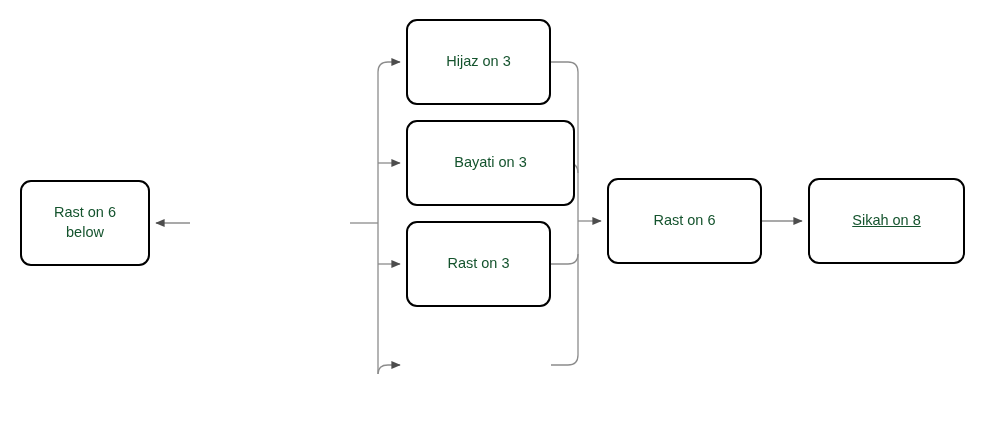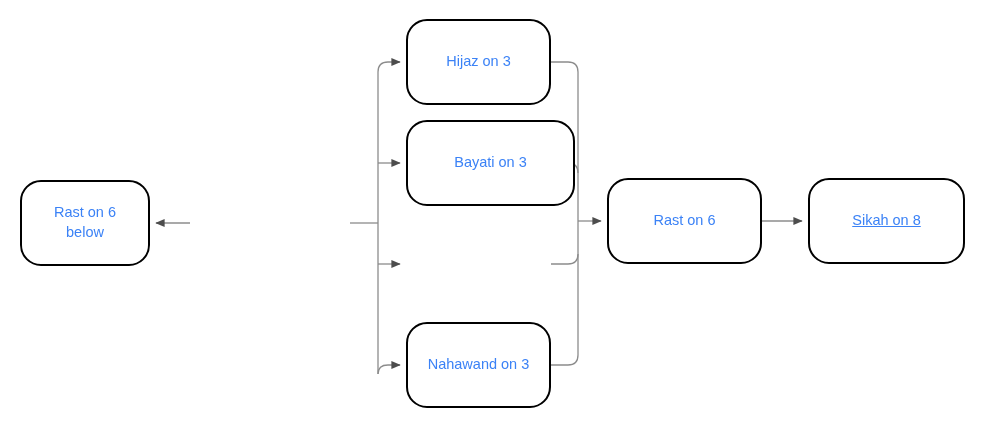--- a/index.html
+++ b/index.html
@@ -23,26 +23,26 @@
     top: 0;
     width: 992px;
     height: 432px;
     pointer-events: none;
   }
   .node {
     position: absolute;
     box-sizing: border-box;
     background: #ffffff;
     border: 2.4px solid #000000;
-    border-radius: 21px;
+    border-radius: 11px;
     display: flex;
     align-items: center;
     justify-content: center;
     text-align: center;
-    color: #3b82f6;
+    color: #14532d;
     font-size: 14.5px;
     line-height: 1.35;
     font-family: "Liberation Sans", sans-serif;
     z-index: 2;
   }
   .node-label {
     display: block;
     white-space: pre-line;
     padding: 0 6px;
   }
@@ -101,24 +101,24 @@
 
 
   <div class="node" style="left:406px; top:19px; width:145px; height:86px;">
     <span class="node-label">Hijaz on 3</span>
   </div>
 
   <div class="node" style="left:406px; top:120px; width:169px; height:86px;">
     <span class="node-label">Bayati on 3</span>
   </div>
 
+  <div class="node" style="left:406px; top:221px; width:145px; height:86px;">
+    <span class="node-label">Rast on 3</span>
+  </div>
 
-  <div class="node" style="left:406px; top:322px; width:145px; height:86px;">
-    <span class="node-label">Nahawand on 3</span>
-  </div>
 
   <div class="node" style="left:607px; top:178px; width:155px; height:86px;">
     <span class="node-label">Rast on 6</span>
   </div>
 
   <div class="node" style="left:808px; top:178px; width:157px; height:86px;text-decoration:underline;">
     <span class="node-label">Sikah on 8</span>
   </div>
 
 </div>

